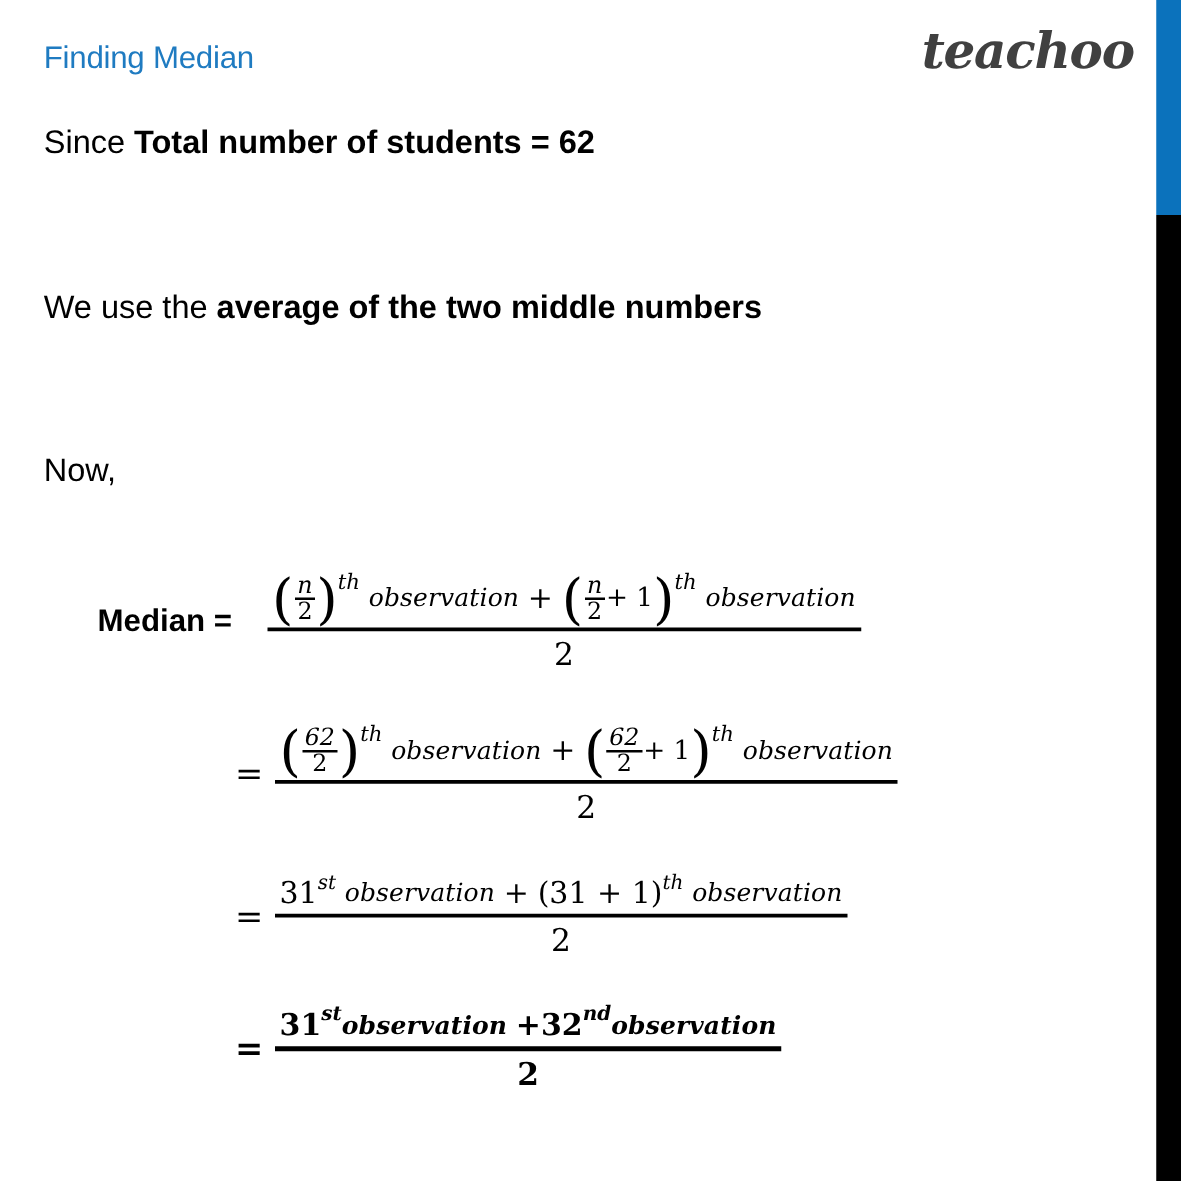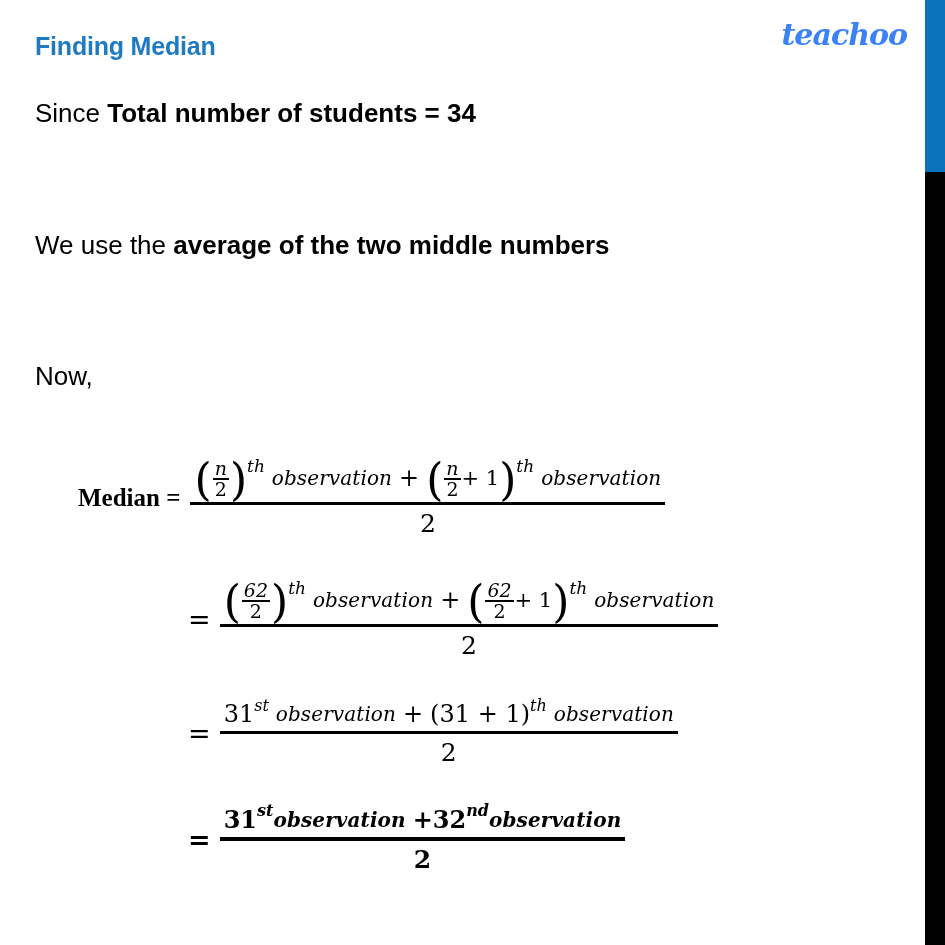--- a/index.html
+++ b/index.html
@@ -33,33 +33,33 @@
     width: 20px;
     height: 773px;
   }
 
   
   #page-title {
     position: absolute;
     left: 35px;
     top: 32px;
     font-size: 25px;
-    font-weight: bold;
+    font-weight: normal;
     letter-spacing: -0.2px;
     white-space: nowrap;
   }
   #brand-logo {
     position: absolute;
     right: 38px;
     top: 17px;
     font-family: "DejaVu Serif", serif;
-    font-size: 30px;
+    font-size: 40px;
     font-weight: bold;
     font-style: italic;
-    color: #3b82f6;
+    color: #404040;
     letter-spacing: -1px;
     white-space: nowrap;
   }
 
   
   .statement {
     position: absolute;
     left: 35px;
     font-size: 26px;
     color: #000000;
@@ -76,25 +76,25 @@
 
   
   .math-row {
     position: absolute;
     display: flex;
     align-items: center;
     font-family: "DejaVu Serif", serif;
   }
 
   .row-label {
-    font-family: Liberation Serif, serif;
+    font-family: Liberation Sans, sans-serif;
     font-size: 25px;
     font-weight: bold;
     white-space: nowrap;
-    margin-right: 10px;
+    margin-right: 28px;
   }
   .eq-sign {
     font-family: "DejaVu Serif", serif;
     font-size: 27px;
     font-style: normal;
     margin-right: 9px;
     white-space: nowrap;
   }
   .eq-sign.bold { font-weight: bold; }
 
@@ -194,21 +194,21 @@
 
 <div id="slide" style="background: rgb(255, 255, 255);">
 
   <div id="edge-bar-blue" style="background: rgb(11, 114, 188);"></div>
   <div id="edge-bar-black" style="background: rgb(0, 0, 0);"></div>
 
   <div id="page-title" style="color: rgb(31, 123, 193);">Finding Median</div>
   <div id="brand-logo">teachoo</div>
 
   <div class="statement" id="statement-1">
-    <span class="lead">Since </span><span class="emph">Total number of students = 34</span>
+    <span class="lead">Since </span><span class="emph">Total number of students = 62</span>
   </div>
 
 
   <div class="statement" id="statement-3">
     <span class="lead">We use the </span><span class="emph">average of the two middle numbers</span>
   </div>
 
   <div class="statement" id="now-label">Now,</div>
 
   <div class="math-row" id="math-row-1">

